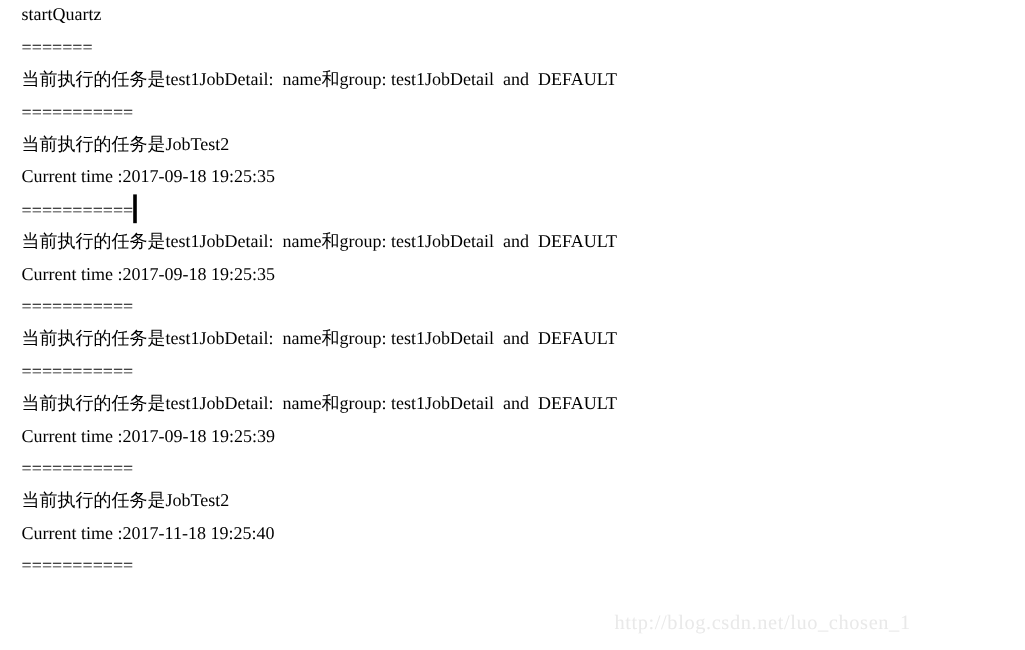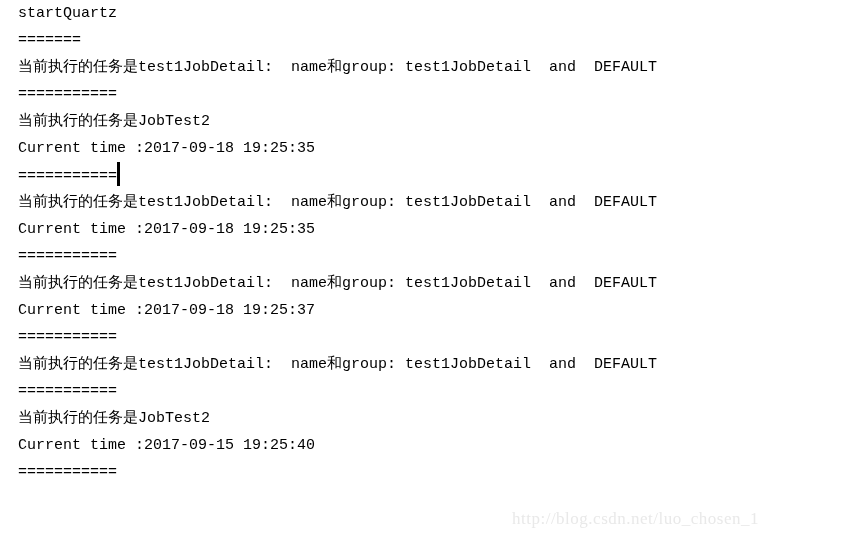--- a/index.html
+++ b/index.html
@@ -65,34 +65,34 @@
     font-size: 17px;
     letter-spacing: 0.5px;
     color: #e9e9e9;
     white-space: pre;
     user-select: none;
   }
 </style>
 </head>
 <body style="background: rgb(255, 255, 255);">
 
-<div id="console-output" style="color: rgb(0, 0, 0);">
+<div id="console-output" style="color: rgb(0, 0, 0); font-family: Liberation Serif, serif;">
     <div class="console-line"><span class="line-text">startQuartz</span></div>
     <div class="console-line separator"><span class="line-text">=======</span></div>
     <div class="console-line"><span class="line-text">当前执行的任务是test1JobDetail:  name和group: test1JobDetail  and  DEFAULT</span></div>
     <div class="console-line separator"><span class="line-text">===========</span></div>
     <div class="console-line"><span class="line-text">当前执行的任务是JobTest2</span></div>
     <div class="console-line"><span class="line-text">Current time :2017-09-18 19:25:35</span></div>
     <div class="console-line separator"><span class="line-text">===========</span><span class="caret"></span></div>
     <div class="console-line"><span class="line-text">当前执行的任务是test1JobDetail:  name和group: test1JobDetail  and  DEFAULT</span></div>
     <div class="console-line"><span class="line-text">Current time :2017-09-18 19:25:35</span></div>
     <div class="console-line separator"><span class="line-text">===========</span></div>
     <div class="console-line"><span class="line-text">当前执行的任务是test1JobDetail:  name和group: test1JobDetail  and  DEFAULT</span></div>
-    <div class="console-line"><span class="line-text">Current time :2017-09-18 19:25:37</span></div>
     <div class="console-line separator"><span class="line-text">===========</span></div>
     <div class="console-line"><span class="line-text">当前执行的任务是test1JobDetail:  name和group: test1JobDetail  and  DEFAULT</span></div>
+    <div class="console-line"><span class="line-text">Current time :2017-09-18 19:25:39</span></div>
     <div class="console-line separator"><span class="line-text">===========</span></div>
     <div class="console-line"><span class="line-text">当前执行的任务是JobTest2</span></div>
-    <div class="console-line"><span class="line-text">Current time :2017-09-15 19:25:40</span></div>
+    <div class="console-line"><span class="line-text">Current time :2017-11-18 19:25:40</span></div>
     <div class="console-line separator"><span class="line-text">===========</span></div>
   </div>
 
 <div id="watermark" style="color: rgb(233, 233, 233);">http://blog.csdn.net/luo_chosen_1</div>
 
 </body></html>

